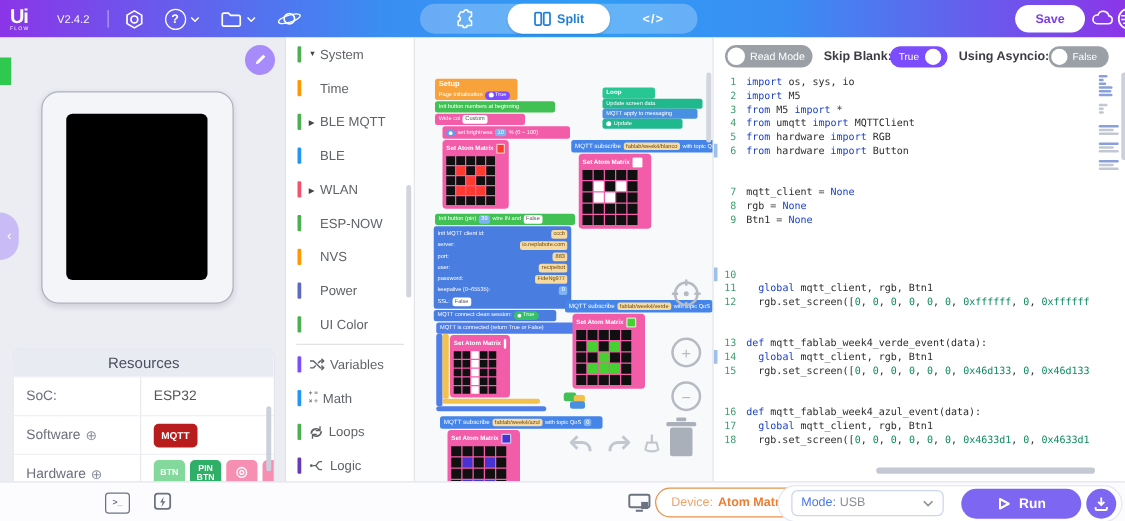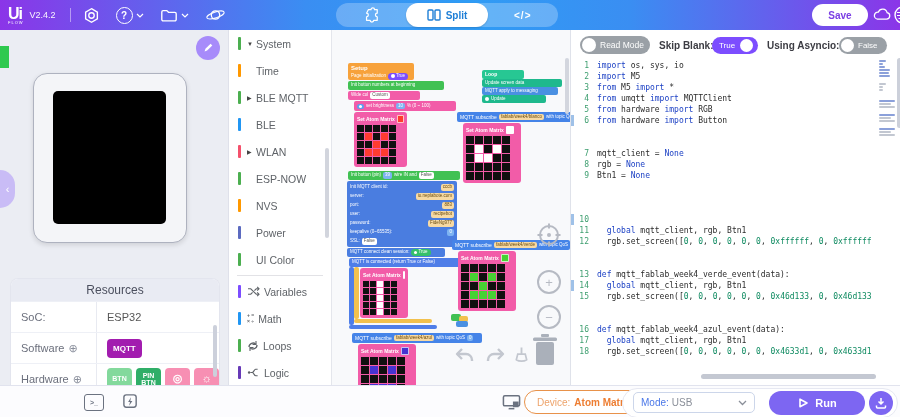--- a/index.html
+++ b/index.html
@@ -7,21 +7,21 @@
        font-family:"Liberation Sans",sans-serif;background:#fff;}
   svg{display:block;}
 
   
   .topbar{position:absolute;left:0;top:0;width:900px;height:30px;
     background:linear-gradient(90deg,#8b35e8 0%,#3a8ef2 34%,#2f9cf5 52%,#3a8ef2 70%,#8b35e8 100%);
     display:flex;align-items:center;color:#fff;}
   .logo{margin-left:8px;line-height:1;}
   .logo .big{font-size:16px;font-weight:bold;letter-spacing:-1px;}
   .logo .sub{font-size:4px;letter-spacing:1px;margin-top:-1px;}
-  .tb-ver{font-size:9px;margin-left:6px;opacity:.95;}
+  .tb-ver{font-size:9px;margin-left:22px;opacity:.95;}
   .tb-sep{width:1px;height:14px;background:rgba(255,255,255,.45);margin:0 12px 0 14px;}
   .tb-ic{display:flex;align-items:center;margin-right:16px;cursor:pointer;}
   .tb-ic .chev{margin-left:3px;}
   .helpcirc{width:15px;height:15px;border:1.5px solid #fff;border-radius:50%;
     font-size:10px;font-weight:bold;display:flex;align-items:center;justify-content:center;}
   .viewgroup{position:absolute;left:336px;top:3px;width:222px;height:24px;border-radius:12px;
     background:rgba(255,255,255,.25);display:flex;align-items:center;}
   .vg-seg{flex:1;display:flex;align-items:center;justify-content:center;height:100%;cursor:pointer;}
   .vg-active{background:#fff;border-radius:12px;height:24px;flex:1.15;
     display:flex;align-items:center;justify-content:center;gap:5px;color:#1f7fd6;
@@ -47,21 +47,21 @@
     border:1px solid #aeb2bf;border-radius:14px;box-shadow:0 2px 5px rgba(0,0,0,.12);}
   .devscreen{position:absolute;left:19px;top:17px;width:113px;height:133px;background:#000;border-radius:5px;}
   .collapsetab{position:absolute;left:0;top:140px;width:15px;height:38px;background:#c9bcf6;
     border-radius:0 19px 19px 0;color:#fff;font-size:11px;display:flex;align-items:center;
     justify-content:center;cursor:pointer;}
   .rescard{position:absolute;left:10px;top:248px;width:208px;height:120px;background:#fff;
     border:1px solid #e3e5ee;border-bottom:none;border-radius:8px 8px 0 0;overflow:hidden;}
   .reshead{height:22px;background:#e9ebf3;color:#4b4f5e;font-size:12px;display:flex;
     align-items:center;justify-content:center;}
   .resrow{display:flex;align-items:center;height:30px;border-top:1px solid #eef0f6;}
-  .reslbl{width:86px;flex:none;padding-left:10px;font-size:11px;color:#6b6f7c;
+  .reslbl{width:102px;flex:none;padding-left:10px;font-size:11px;color:#6b6f7c;
     display:flex;align-items:center;gap:4px;border-right:1px solid #e8eaf1;height:100%;box-sizing:border-box;}
   .addglyph{font-size:11px;color:#8a8f9c;cursor:pointer;}
   .resval{padding-left:10px;font-size:11px;color:#555;display:flex;gap:4px;align-items:center;}
   .badge{border-radius:4px;color:#fff;font-weight:bold;font-size:8px;padding:5px 6px;cursor:pointer;}
   .hwbadge{width:25px;height:22px;border-radius:4px;color:#fff;font-weight:bold;font-size:7px;
     display:flex;align-items:center;justify-content:center;text-align:center;line-height:1.05;
     white-space:pre-line;cursor:pointer;}
   .res-scroll{position:absolute;right:2px;top:46px;width:4px;height:52px;background:#ccd0db;border-radius:2px;}
 
   
@@ -239,21 +239,21 @@
         <div class="resrow">
           <div class="reslbl">SoC:</div>
           <div class="resval">ESP32</div>
         </div>
         <div class="resrow">
           <div class="reslbl">
             <span>Software</span>
             <span class="addglyph">⊕</span>
           </div>
           <div class="resval" id="sw-badges">
-              <span class="badge" style="background: #a21caf;">MQTT</span>
+              <span class="badge" style="background: #b91c1c;">MQTT</span>
             </div>
         </div>
         <div class="resrow">
           <div class="reslbl">
             <span>Hardware</span>
             <span class="addglyph">⊕</span>
           </div>
           <div class="resval" id="hw-badges">
               <span class="hwbadge" style="background: rgb(131, 217, 156);">BTN</span>
               <span class="hwbadge" style="background: rgb(47, 174, 104);">PIN

